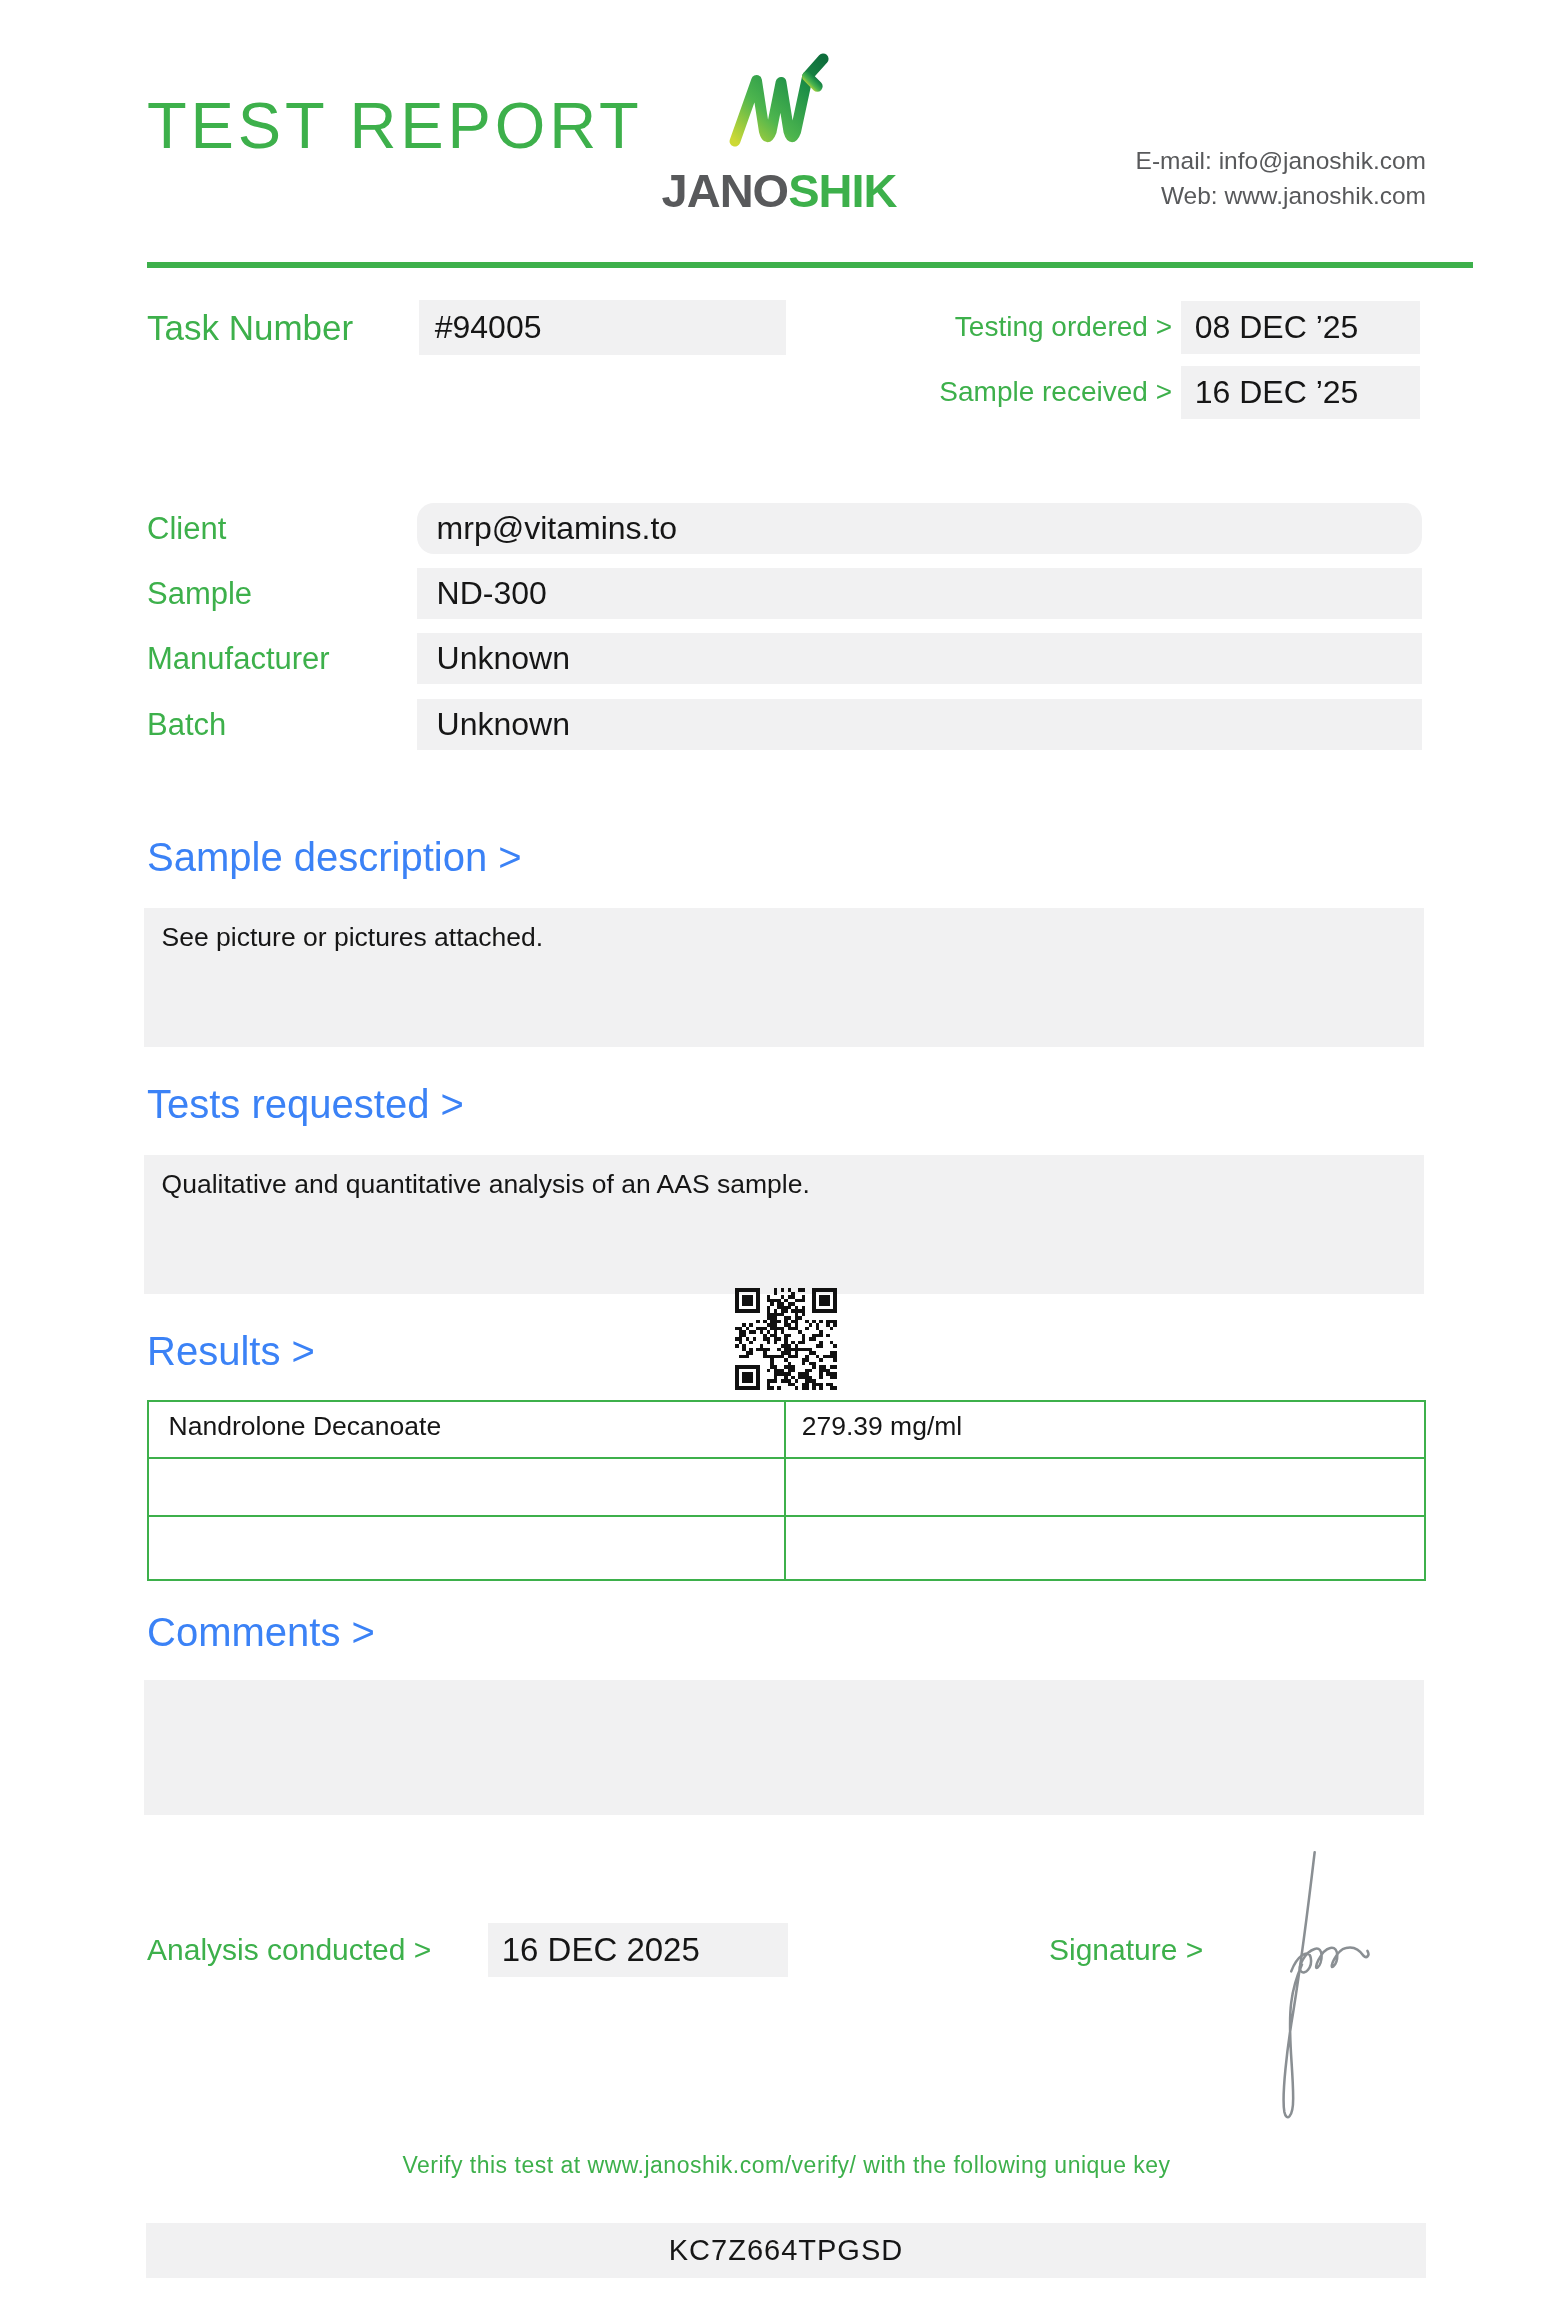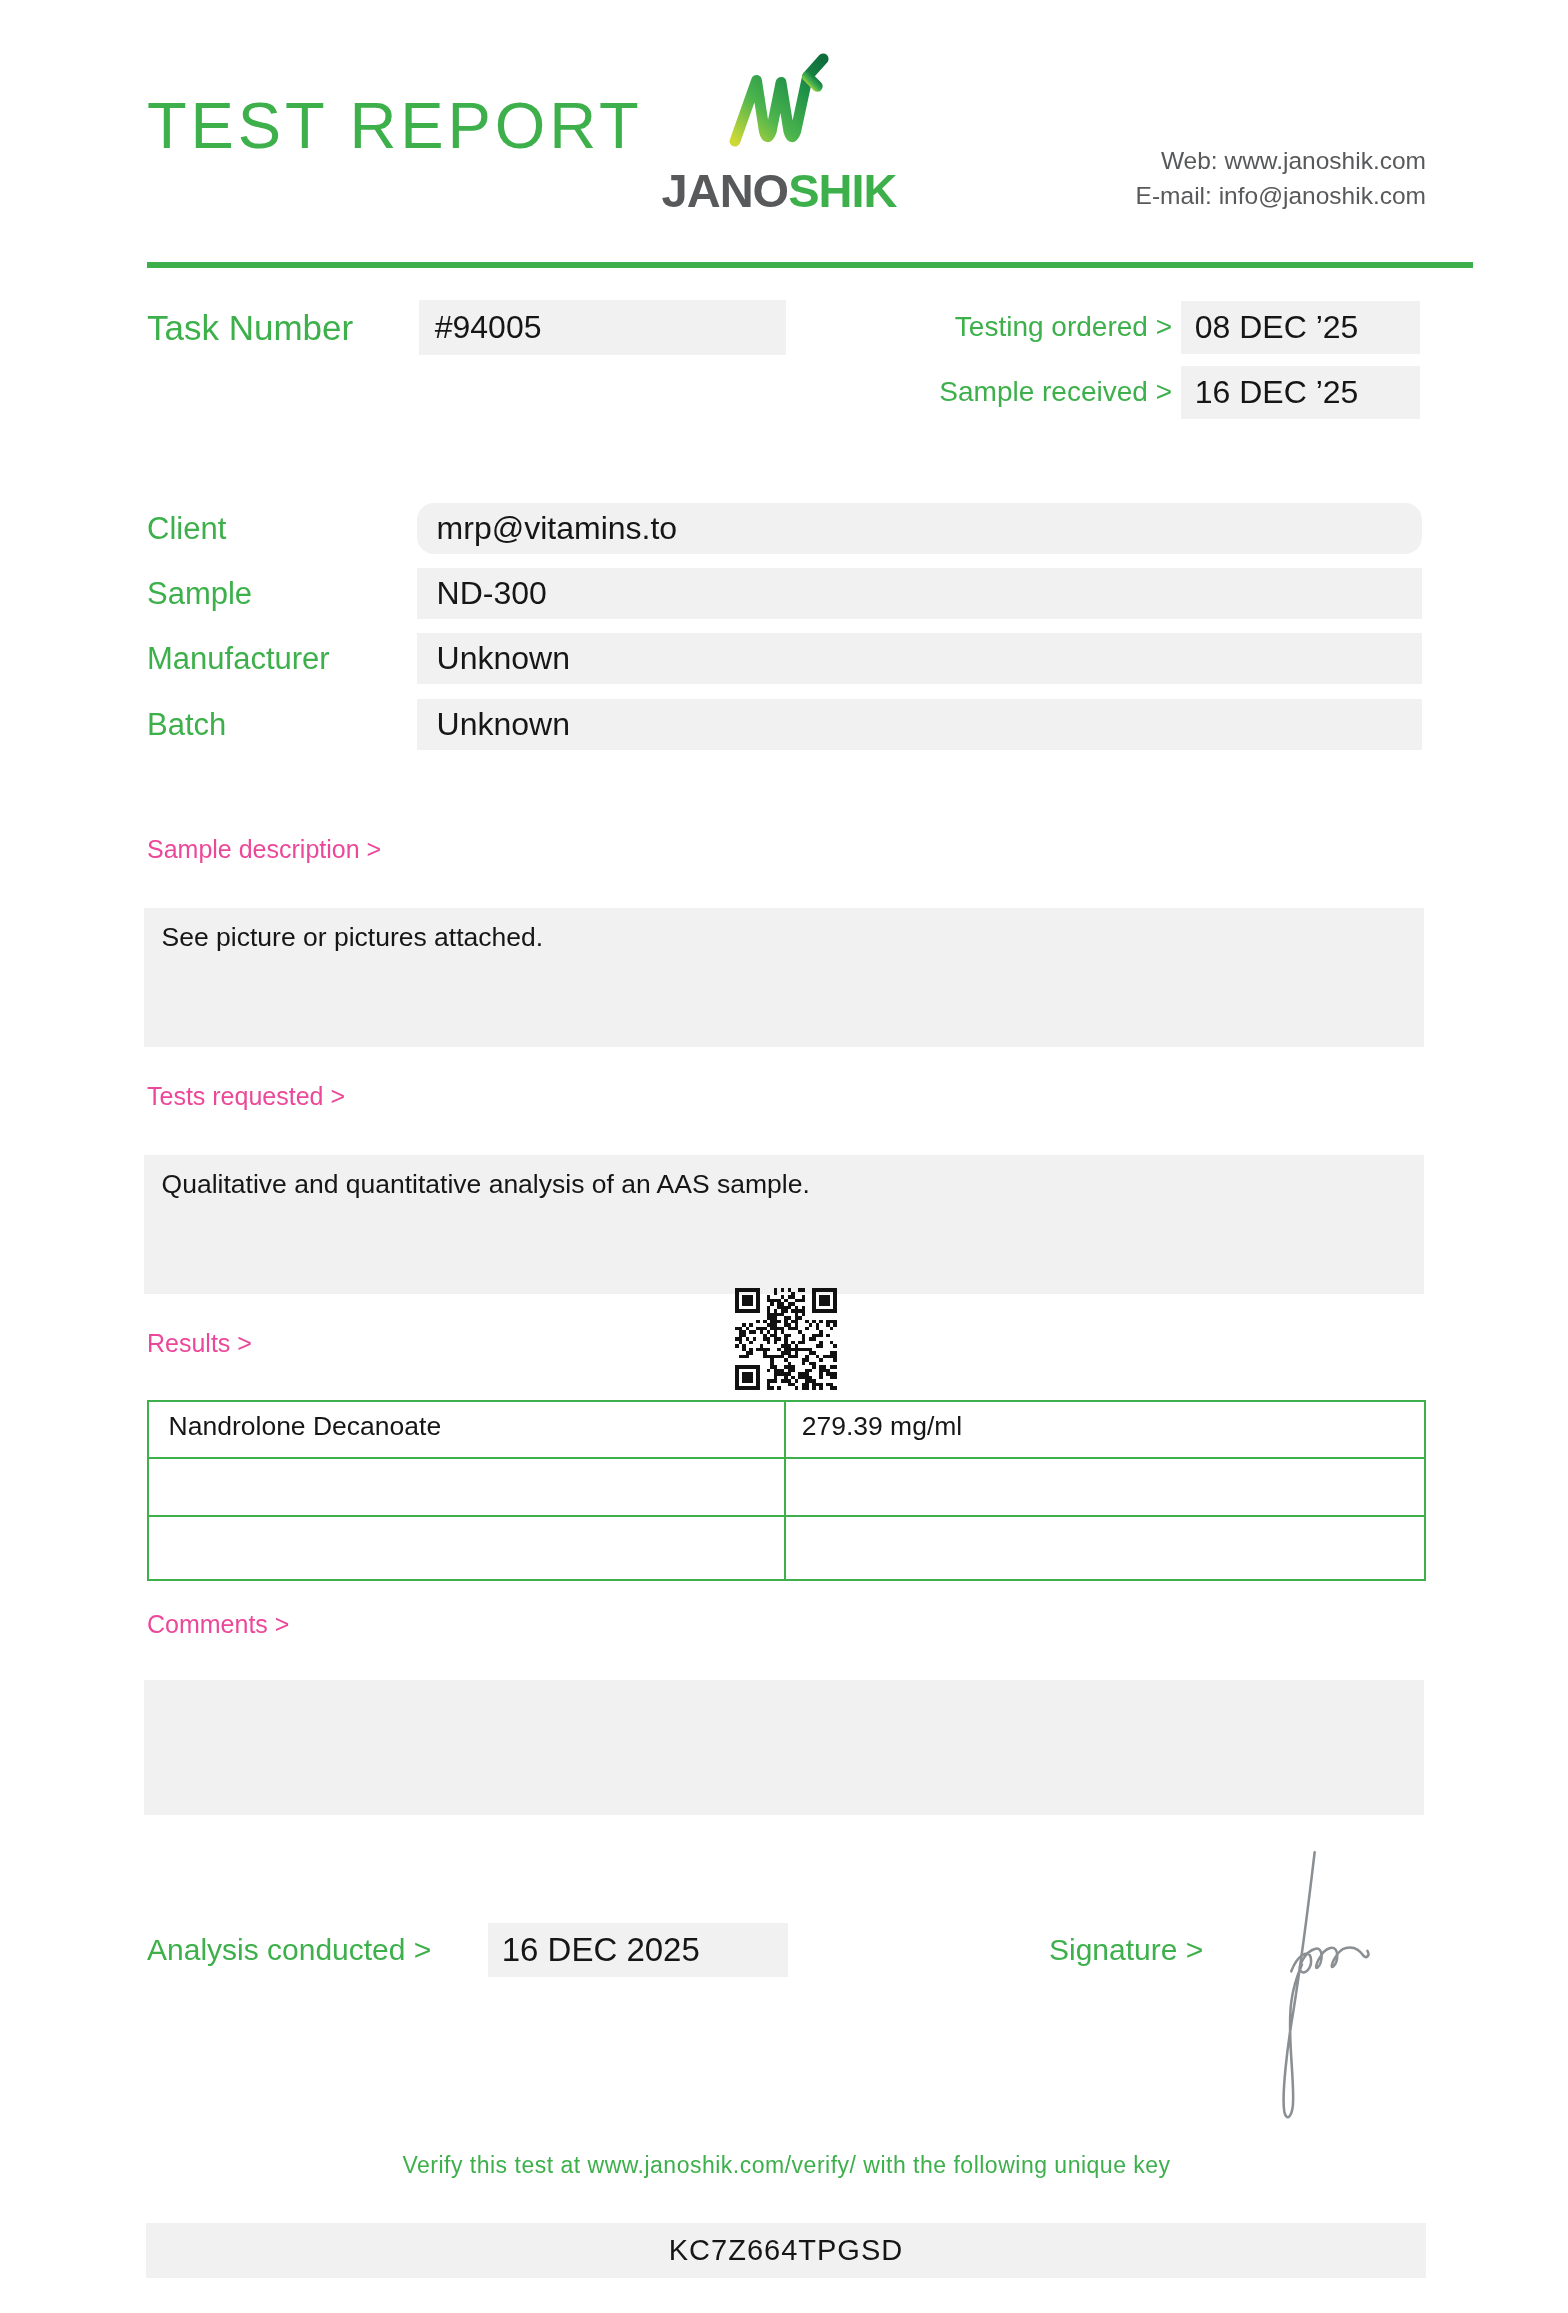--- a/index.html
+++ b/index.html
@@ -22,21 +22,21 @@
   .task-box { left:419px; top:300px; width:367px; height:55px; }
   .task-box span { display:block; line-height:55px; font-size:32px; padding-left:15.7px; }
   .side-label { left:853px; width:319px; height:53px; line-height:53px; font-size:28px; color:#3db04b; text-align:right; }
   .date-box { left:1181px; width:239px; height:53px; }
   .date-box span { display:block; line-height:53px; font-size:32px; padding-left:13.7px; }
   
   .info-label { left:147px; height:51px; line-height:51px; font-size:31px; color:#3db04b; }
   .info-box { left:417px; width:1005px; height:51px; }
   .info-box span { display:block; line-height:51px; font-size:32px; padding-left:19.6px; }
   
-  .heading { left:147px; font-size:25px; color:#ec4899; }
+  .heading { left:147px; font-size:40px; color:#3b82f6; }
   .bigbox { left:144px; width:1280px; }
   .bigbox .body { display:block; padding:11.8px 17.6px; font-size:26.5px; line-height:35px; }
   
   .t-row { left:147px; width:1279px; height:66px; border:2.9px solid #3db04b; display:flex; background:#ffffff; }
   .t-cell-a { width:637px; border-right:2.9px solid #3db04b; line-height:48px; font-size:26.5px; padding-left:19.6px; }
   .t-cell-b { flex:1; line-height:48px; font-size:26.5px; padding-left:15.7px; }
   
   .analysis-label { left:147px; top:1923px; height:54px; line-height:54px; font-size:30px; color:#3db04b; }
   .analysis-box { left:488px; top:1923px; width:300px; height:54px; }
   .analysis-box span { display:block; line-height:54px; font-size:33px; padding-left:13.7px; }
@@ -65,22 +65,22 @@
         </linearGradient>
       </defs>
       <path d="M10,90 L32,28 L40,80 Q43,91 47,80 L57,30 L65,80 Q68,91 72,80 L84,24 L100,6" fill="none" stroke="url(#lg)" stroke-width="11" stroke-linecap="round" stroke-linejoin="round"></path>
       <path d="M84,24 L94,34" fill="none" stroke="url(#lg)" stroke-width="11" stroke-linecap="round"></path>
     </svg>
   </div>
 
   <div class="abs logo-text"><span>JANO</span><span class="shik">SHIK</span></div>
 
   <div class="abs contact">
+    <div><span>E-mail:</span> <span>info@janoshik.com</span></div>
     <div><span>Web:</span> <span>www.janoshik.com</span></div>
-    <div><span>E-mail:</span> <span>info@janoshik.com</span></div>
   </div>
 
   <div class="abs rule"></div>
 
   <div class="abs task-label">Task Number</div>
   <div class="abs task-box graybox">
     <span>#94005</span>
   </div>
 
   <div class="abs side-label" style="top:300px;">Testing ordered &gt;</div>

